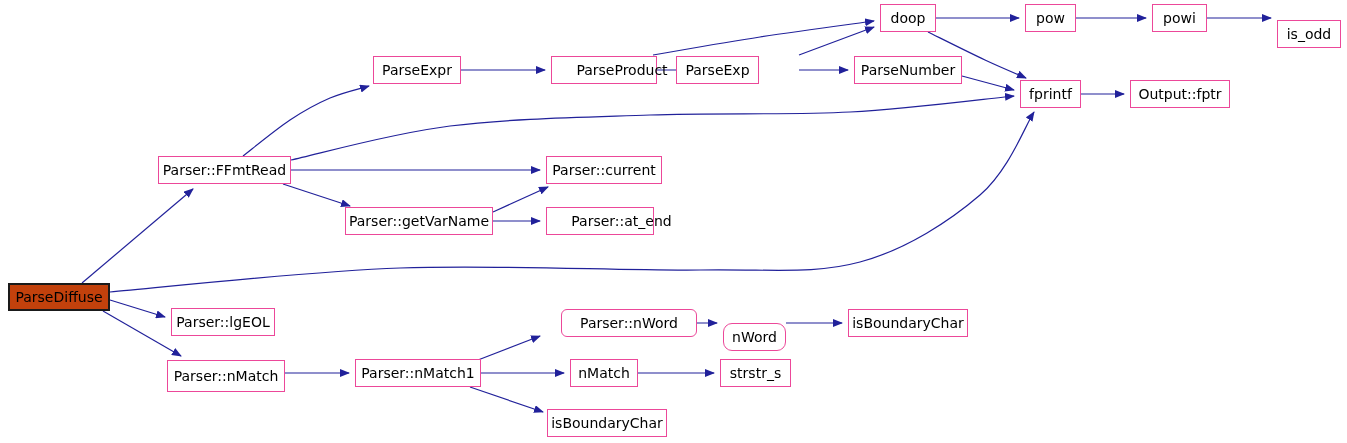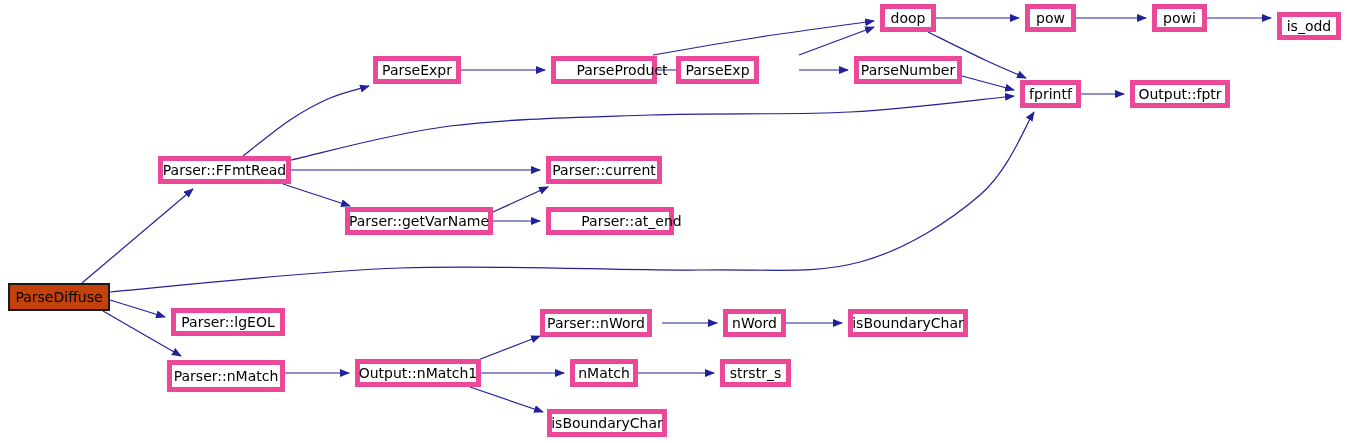--- a/index.html
+++ b/index.html
@@ -8,21 +8,21 @@
     width:1347px;height:443px;
     font-family:"DejaVu Sans","Liberation Sans",sans-serif;
     background:#ffffff;
     overflow:hidden;
   }
   .diagram svg{position:absolute;left:0;top:0;width:100%;height:100%;}
   .node{
     position:absolute;
     box-sizing:border-box;
     background:#ffffff;
-    border:5px solid #ec4899;
+    border:1px solid #ec4899;
     display:flex;
     align-items:center;
     justify-content:center;
     font-size:14px;
     color:#000000;
     white-space:nowrap;
     cursor:pointer;
   }
   .node.root{
     background:#c2410c;
@@ -73,29 +73,29 @@
   <div id="node-layer">
       <div class="node root" style="left: 8px; top: 283px; width: 102px; height: 28px;">ParseDiffuse</div>
       <div class="node" style="left: 158px; top: 156px; width: 133px; height: 28px;">Parser::FFmtRead</div>
       <div class="node" style="left: 373px; top: 56px; width: 88px; height: 28px;">ParseExpr</div>
       <div class="node" style="left: 551px; top: 56px; width: 106px; height: 28px; padding-left: 36px;">ParseProduct</div>
       <div class="node" style="left: 676px; top: 56px; width: 83px; height: 28px;">ParseExp</div>
       <div class="node" style="left: 854px; top: 56px; width: 108px; height: 28px;">ParseNumber</div>
       <div class="node" style="left: 880px; top: 4px; width: 56px; height: 28px;">doop</div>
       <div class="node" style="left: 1025px; top: 4px; width: 51px; height: 28px;">pow</div>
       <div class="node" style="left: 1152px; top: 4px; width: 55px; height: 28px;">powi</div>
-      <div class="node" style="left: 1277px; top: 12px; width: 64px; height: 28px;">is_odd</div>
+      <div class="node" style="left: 1277px; top: 20px; width: 64px; height: 28px;">is_odd</div>
       <div class="node" style="left: 1020px; top: 80px; width: 61px; height: 28px;">fprintf</div>
       <div class="node" style="left: 1130px; top: 80px; width: 100px; height: 28px;">Output::fptr</div>
       <div class="node" style="left: 546px; top: 156px; width: 116px; height: 28px;">Parser::current</div>
       <div class="node" style="left: 345px; top: 207px; width: 148px; height: 28px;">Parser::getVarName</div>
-      <div class="node" style="left: 546px; top: 207px; width: 128px; height: 28px; padding-left: 43px;">Parser::at_end</div>
-      <div class="node" style="left: 171px; top: 308px; width: 114px; height: 28px;">Parser::lgEOL</div>
+      <div class="node" style="left: 546px; top: 207px; width: 108px; height: 28px; padding-left: 43px;">Parser::at_end</div>
+      <div class="node" style="left: 171px; top: 308px; width: 104px; height: 28px;">Parser::lgEOL</div>
       <div class="node" style="left: 167px; top: 360px; width: 118px; height: 32px;">Parser::nMatch</div>
-      <div class="node" style="left: 355px; top: 359px; width: 126px; height: 28px;">Output::nMatch1</div>
-      <div class="node" style="left: 540px; top: 309px; width: 112px; height: 28px;">Parser::nWord</div>
-      <div class="node" style="left: 723px; top: 309px; width: 63px; height: 28px;">nWord</div>
+      <div class="node" style="left: 355px; top: 359px; width: 126px; height: 28px;">Parser::nMatch1</div>
+      <div class="node" style="left: 561px; top: 309px; width: 136px; height: 28px; border-radius: 6px;">Parser::nWord</div>
+      <div class="node" style="left: 723px; top: 323px; width: 63px; height: 28px; border-radius: 9px;">nWord</div>
       <div class="node" style="left: 848px; top: 309px; width: 120px; height: 28px;">isBoundaryChar</div>
       <div class="node" style="left: 570px; top: 359px; width: 68px; height: 28px;">nMatch</div>
       <div class="node" style="left: 720px; top: 359px; width: 71px; height: 28px;">strstr_s</div>
       <div class="node" style="left: 547px; top: 409px; width: 120px; height: 28px;">isBoundaryChar</div>
     </div>
 </div>
 
 </body></html>

